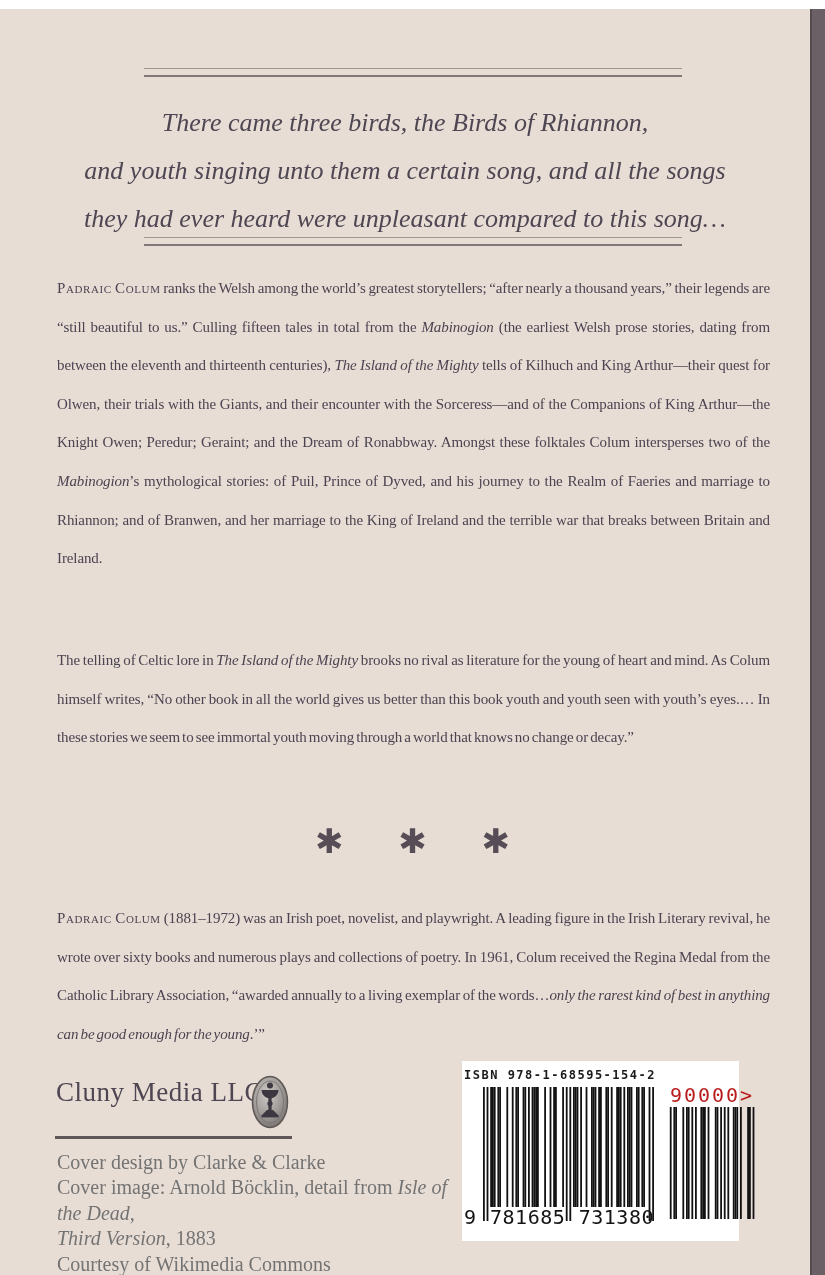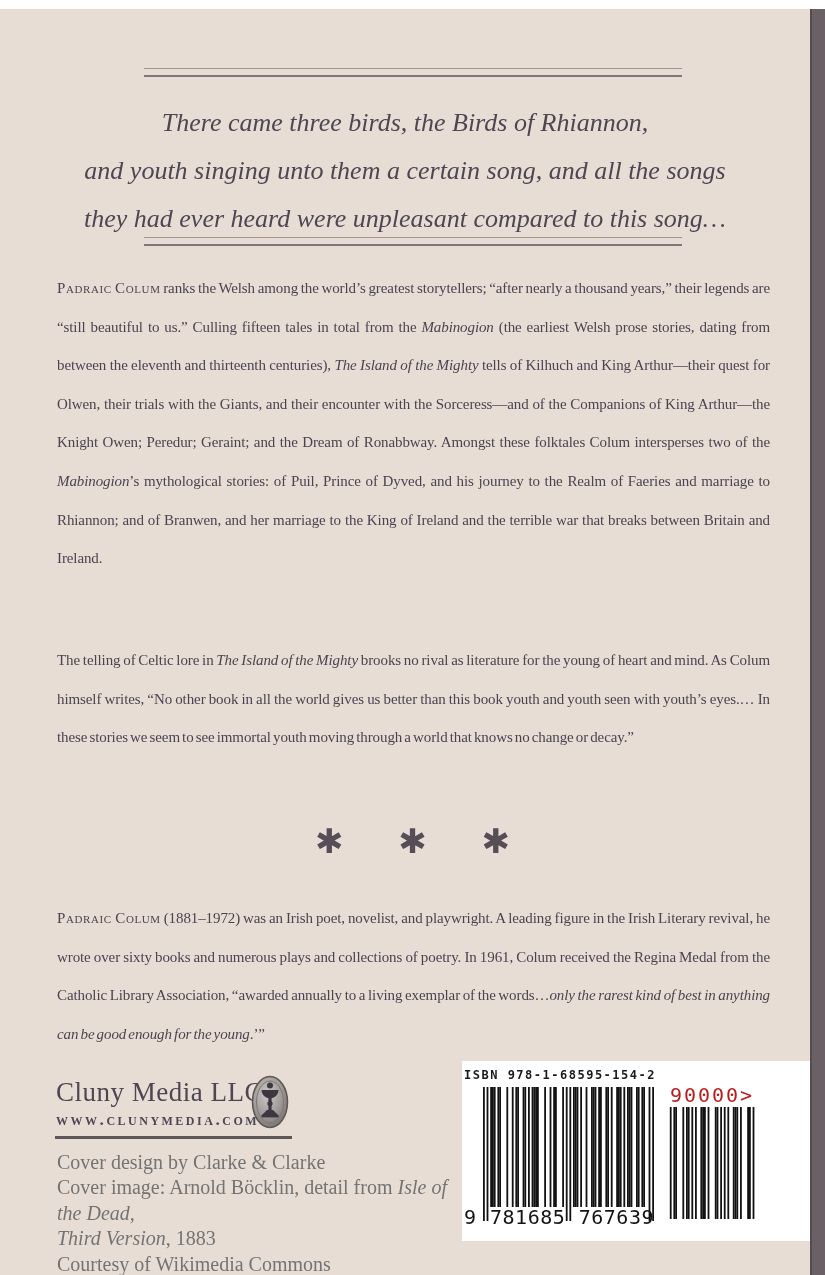--- a/index.html
+++ b/index.html
@@ -67,23 +67,22 @@
   .credits-rule{
     position:absolute;left:55px;top:1127px;width:237px;height:3px;
     background:#5f5659;
   }
   .credits{
     position:absolute;left:57px;top:1141px;width:400px;
     font-size:20px;line-height:25.4px;color:#737373;
   }
   
   .barcode-box{
-    position:absolute;left:462px;top:1052px;width:312px;height:180px;
+    position:absolute;left:462px;top:1052px;width:277px;height:180px;
     background:#ffffff;
-    padding-left:48px;
   }
   .isbn-label{
     position:absolute;top:7px;left:2px;width:192px;
     text-align:center;
     font-family:"DejaVu Sans Mono", monospace;
     font-size:12px;letter-spacing:1.5px;font-weight:bold;color:#1a1a1a;
     white-space:nowrap;
   }
   .barcode-svg{position:absolute;left:0;top:26px;}
   .ean-digits{
@@ -121,21 +120,20 @@
 
   <div class="asterisks">
     <span>✱</span>
     <span>✱</span>
     <span>✱</span>
   </div>
 
   <div class="body-block bio"><span class="seg-sc">Padraic Colum</span><span> (1881–1972) was an Irish poet, novelist, and playwright. A leading figure in the Irish Literary revival, he wrote over sixty books and numerous plays and collections of poetry. In 1961, Colum received the Regina Medal from the Catholic Library Association, “awarded annually to a living exemplar of the words…</span><span class="seg-i">only the rarest kind of best in anything can be good enough for the young</span><span>.’”</span></div>
 
   <div class="publisher-name">Cluny Media LLC</div>
-  <div class="publisher-site">www.clunymedia.com</div>
 
   <svg class="logo" viewBox="0 0 38 54">
     <defs>
       <radialGradient id="medal" cx="0.42" cy="0.35" r="0.75">
         <stop offset="0" stop-color="#cdc9c5"></stop>
         <stop offset="0.55" stop-color="#a09b98"></stop>
         <stop offset="1" stop-color="#6e6966"></stop>
       </radialGradient>
     </defs>
     <ellipse cx="19" cy="27" rx="17.5" ry="25.5" fill="url(#medal)" stroke="#5d5855" stroke-width="1.5"></ellipse>
@@ -232,19 +230,19 @@
         <rect x="272.6" y="20" width="1.8" height="112" fill="#121212"></rect>
         <rect x="274.4" y="20" width="1.8" height="112" fill="#121212"></rect>
         <rect x="278" y="20" width="1.8" height="112" fill="#121212"></rect>
         <rect x="285.2" y="20" width="1.8" height="112" fill="#121212"></rect>
         <rect x="287" y="20" width="1.8" height="112" fill="#121212"></rect>
         <rect x="290.6" y="20" width="1.8" height="112" fill="#121212"></rect>
       </svg>
     <div class="ean-digits">
       <span>9</span>
       <span>781685</span>
-      <span>767639</span>
+      <span>731380</span>
     </div>
     <div class="addon-label">90000&gt;</div>
   </div>
 
   <div class="spine"></div>
 </div>
 
 </body></html>

